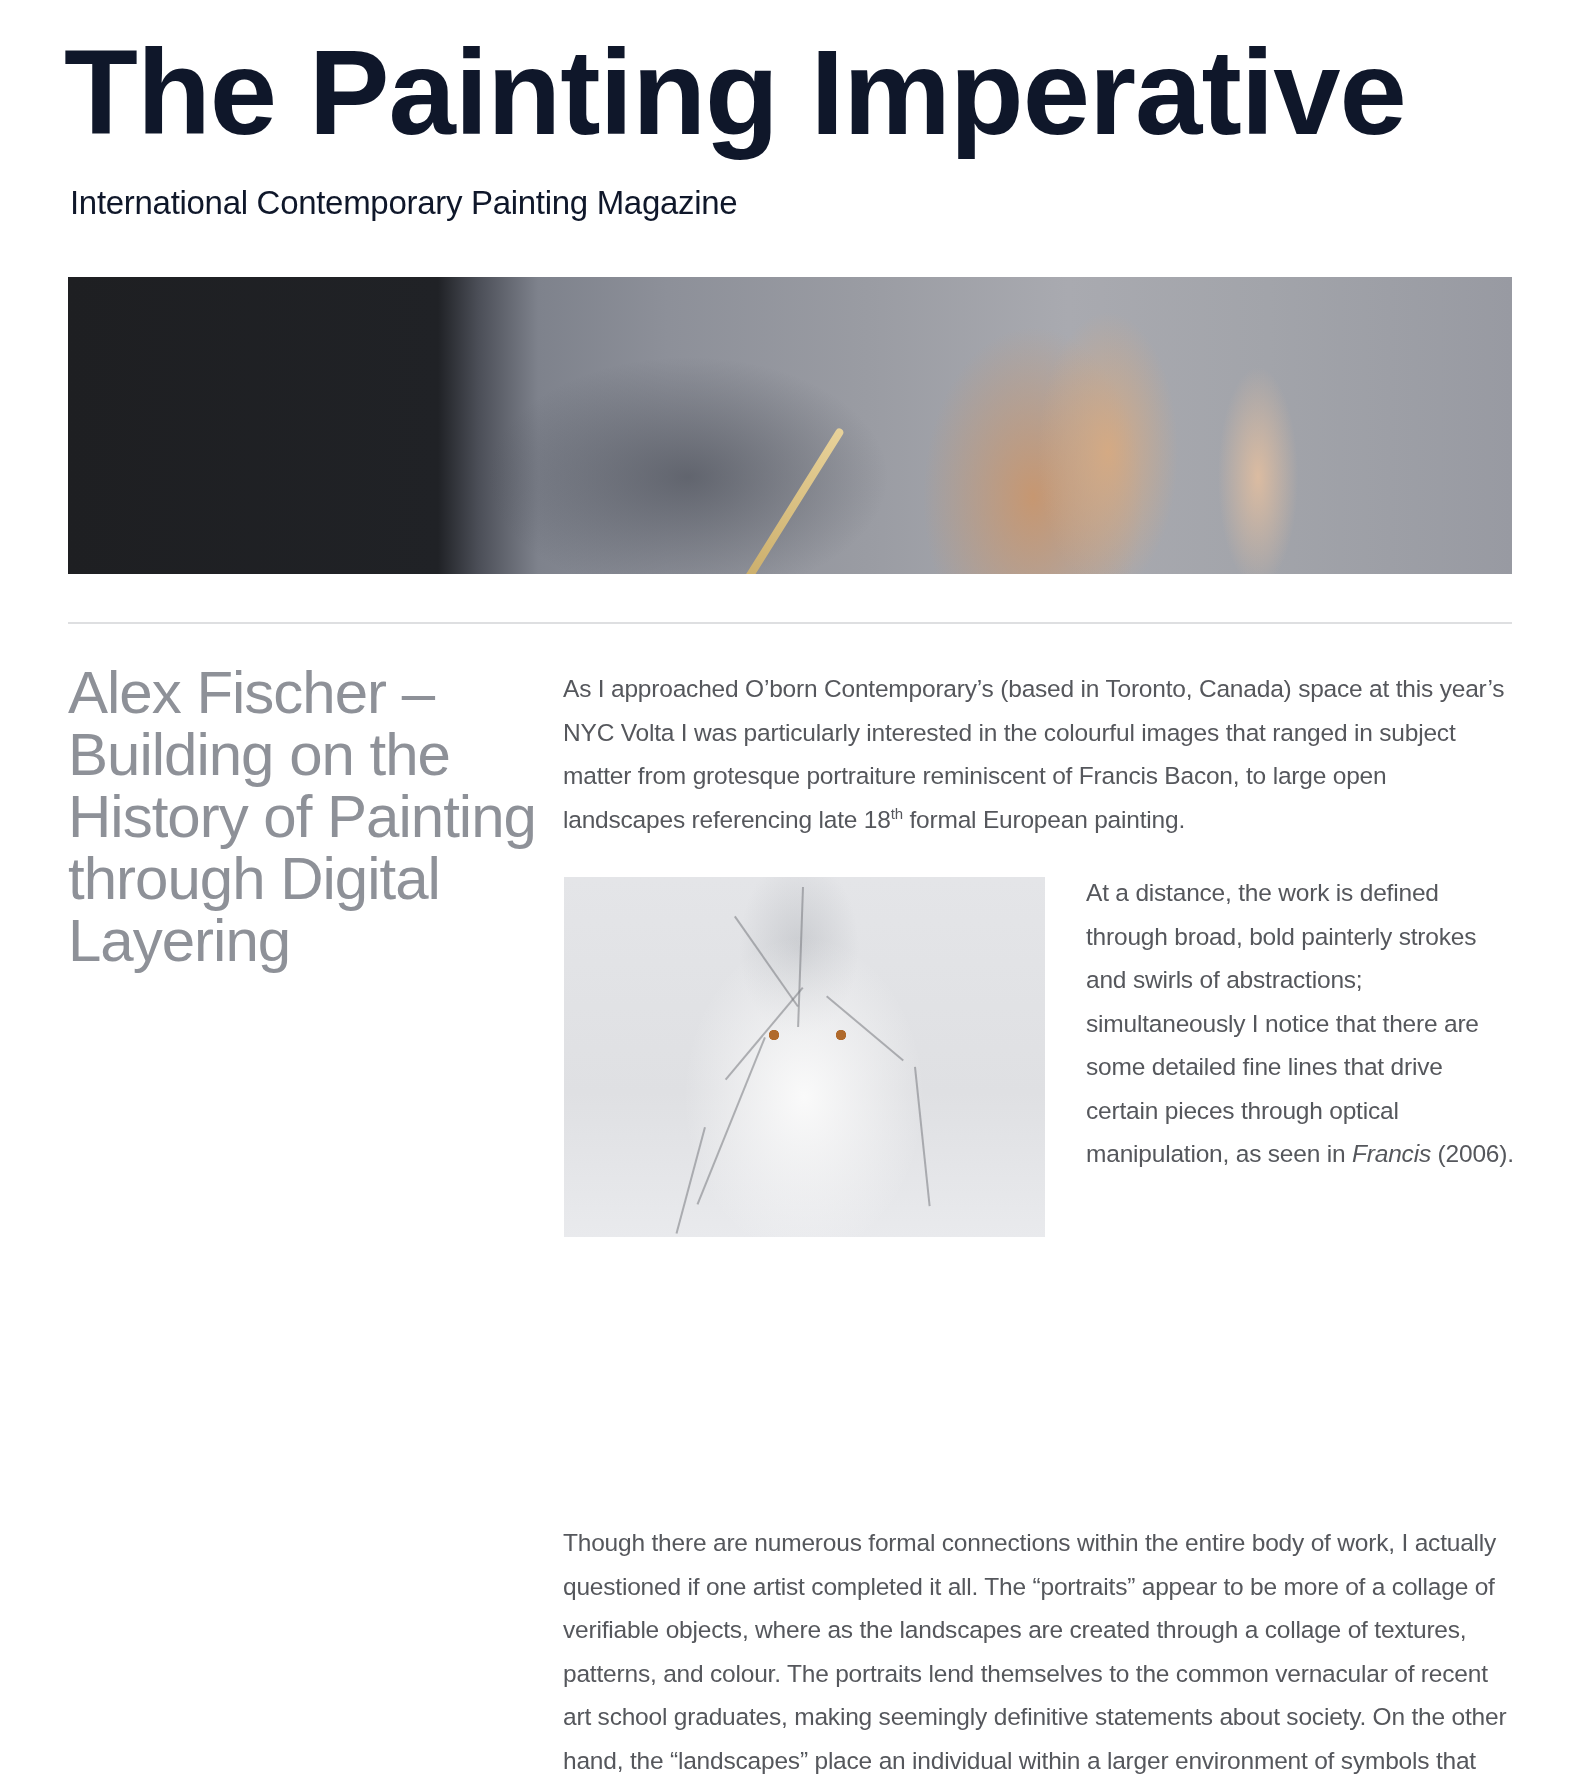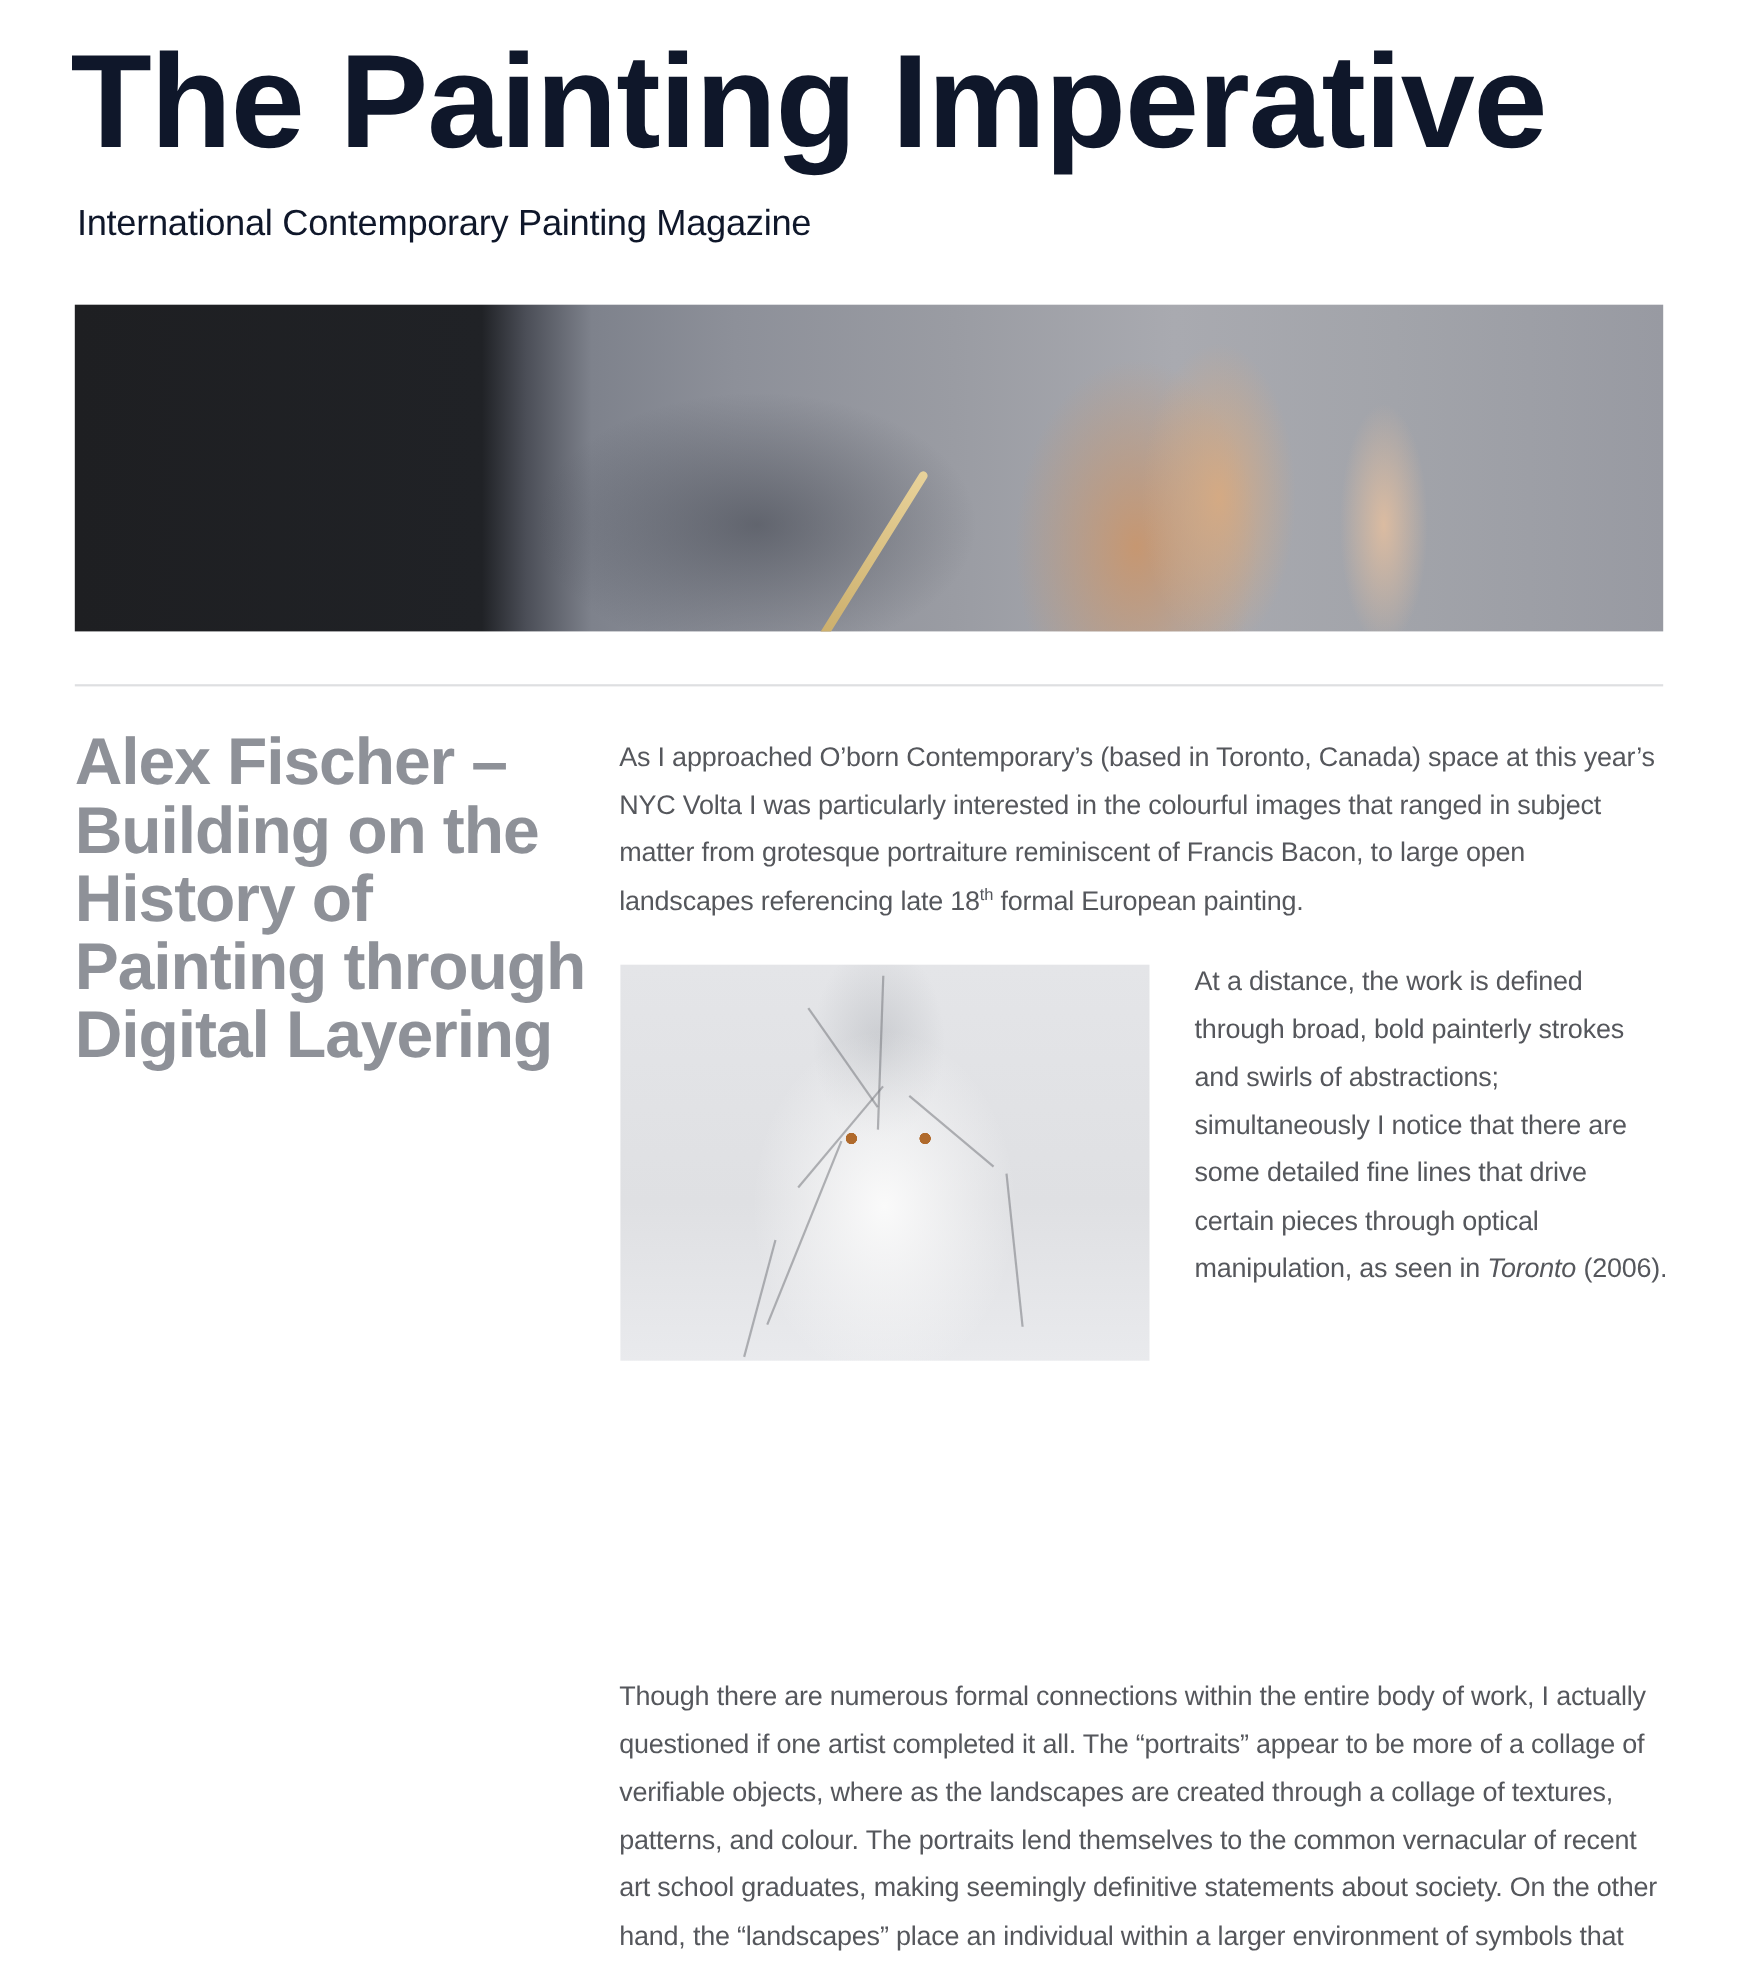--- a/index.html
+++ b/index.html
@@ -31,21 +31,21 @@
     position: absolute; left: 770px; top: 150px; width: 8px; height: 200px;
     background: linear-gradient(180deg, #e8d29a, #c8aa66);
     transform: rotate(32deg); transform-origin: top left; border-radius: 4px;
   }
   .divider {
     position: absolute; left: 68px; top: 622px; width: 1444px; height: 2px;
     background: #dedfe1;
   }
   .article-title {
     position: absolute; left: 68px; top: 662px; width: 470px;
-    font-size: 60px; font-weight: bold; color: #8e9198;
+    font-size: 60px; font-weight: normal; color: #8e9198;
     line-height: 62px; margin: 0; letter-spacing: -1px;
   }
   .article-body {
     position: absolute; left: 563px; top: 667px; width: 950px;
     font-size: 24.5px; color: #55575c; line-height: 43.5px;
     letter-spacing: -0.2px;
   }
   .article-body p { margin: 0; }
   .para-1 { margin-bottom: 30px !important; }
   .para-1 sup { font-size: 15px; line-height: 0; vertical-align: 9px; }
@@ -88,17 +88,17 @@
   <div class="figure-row">
     <div class="artwork" role="img" aria-label="Parrots (2011) by Alex Fischer">
       <div class="stroke" style="left:238px;top:10px;height:140px;transform:rotate(2deg);"></div>
       <div class="stroke" style="left:238px;top:110px;height:120px;transform:rotate(40deg);"></div>
       <div class="stroke" style="left:170px;top:40px;height:110px;transform:rotate(-35deg);"></div>
       <div class="stroke" style="left:262px;top:120px;height:100px;transform:rotate(-50deg);"></div>
       <div class="stroke" style="left:140px;top:250px;height:110px;transform:rotate(15deg);"></div>
       <div class="stroke" style="left:200px;top:160px;height:180px;transform:rotate(22deg);"></div>
       <div class="stroke" style="left:350px;top:190px;height:140px;transform:rotate(-6deg);"></div>
     </div>
-    <p class="wrap-text"><span>At a distance, the work is defined through broad, bold painterly strokes and swirls of abstractions; simultaneously I notice that there are some detailed fine lines that drive certain pieces through optical manipulation, as seen in </span><em>Toronto</em><span> (2006).</span></p>
+    <p class="wrap-text"><span>At a distance, the work is defined through broad, bold painterly strokes and swirls of abstractions; simultaneously I notice that there are some detailed fine lines that drive certain pieces through optical manipulation, as seen in </span><em>Francis</em><span> (2006).</span></p>
   </div>
 
   <p class="para-3">Though there are numerous formal connections within the entire body of work, I actually questioned if one artist completed it all. The “portraits” appear to be more of a collage of verifiable objects, where as the landscapes are created through a collage of textures, patterns, and colour. The portraits lend themselves to the common vernacular of recent art school graduates, making seemingly definitive statements about society. On the other hand, the “landscapes” place an individual within a larger environment of symbols that allow for potentiality and investigation into a story.</p>
 </div>
 
 </body></html>

